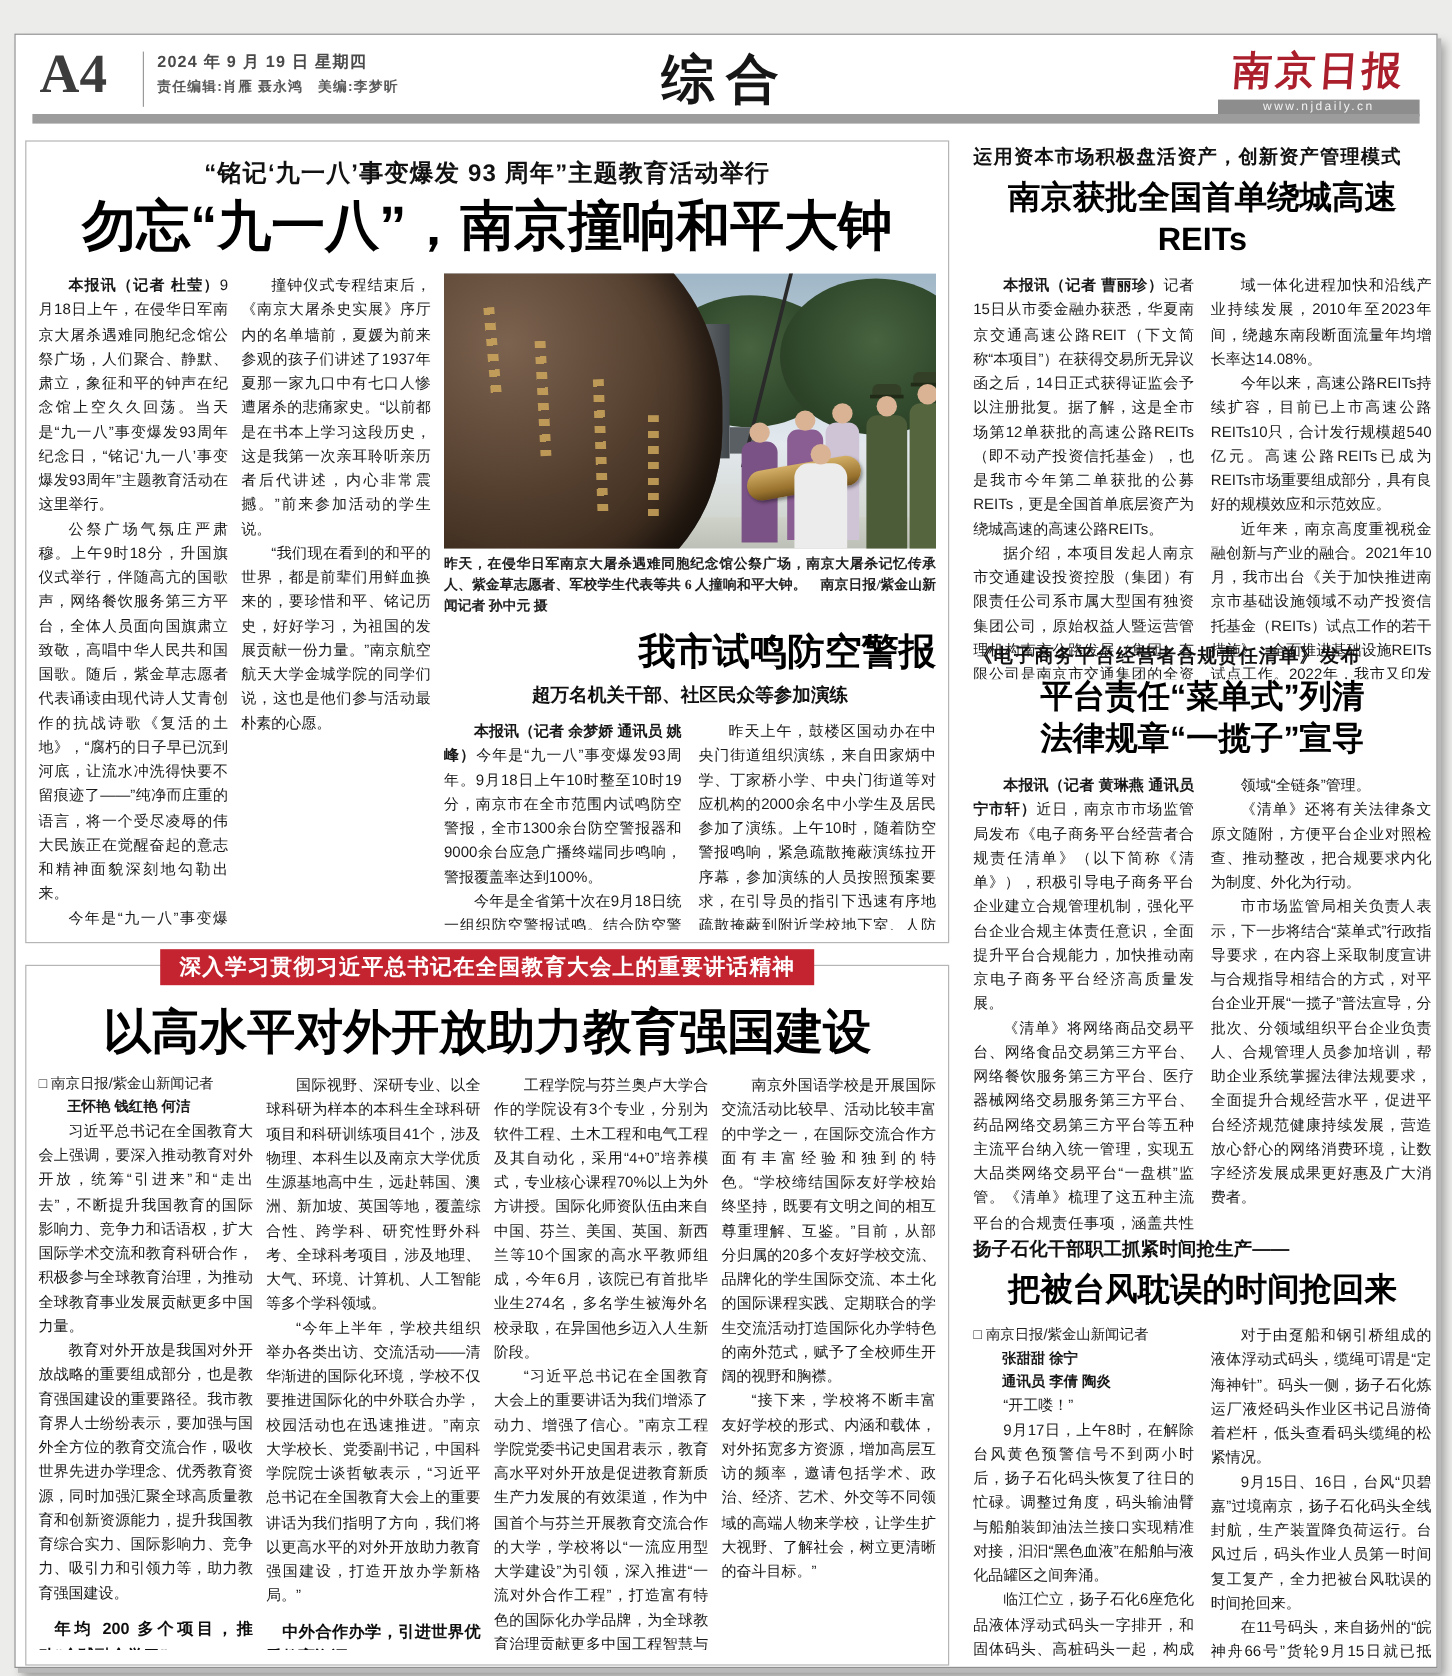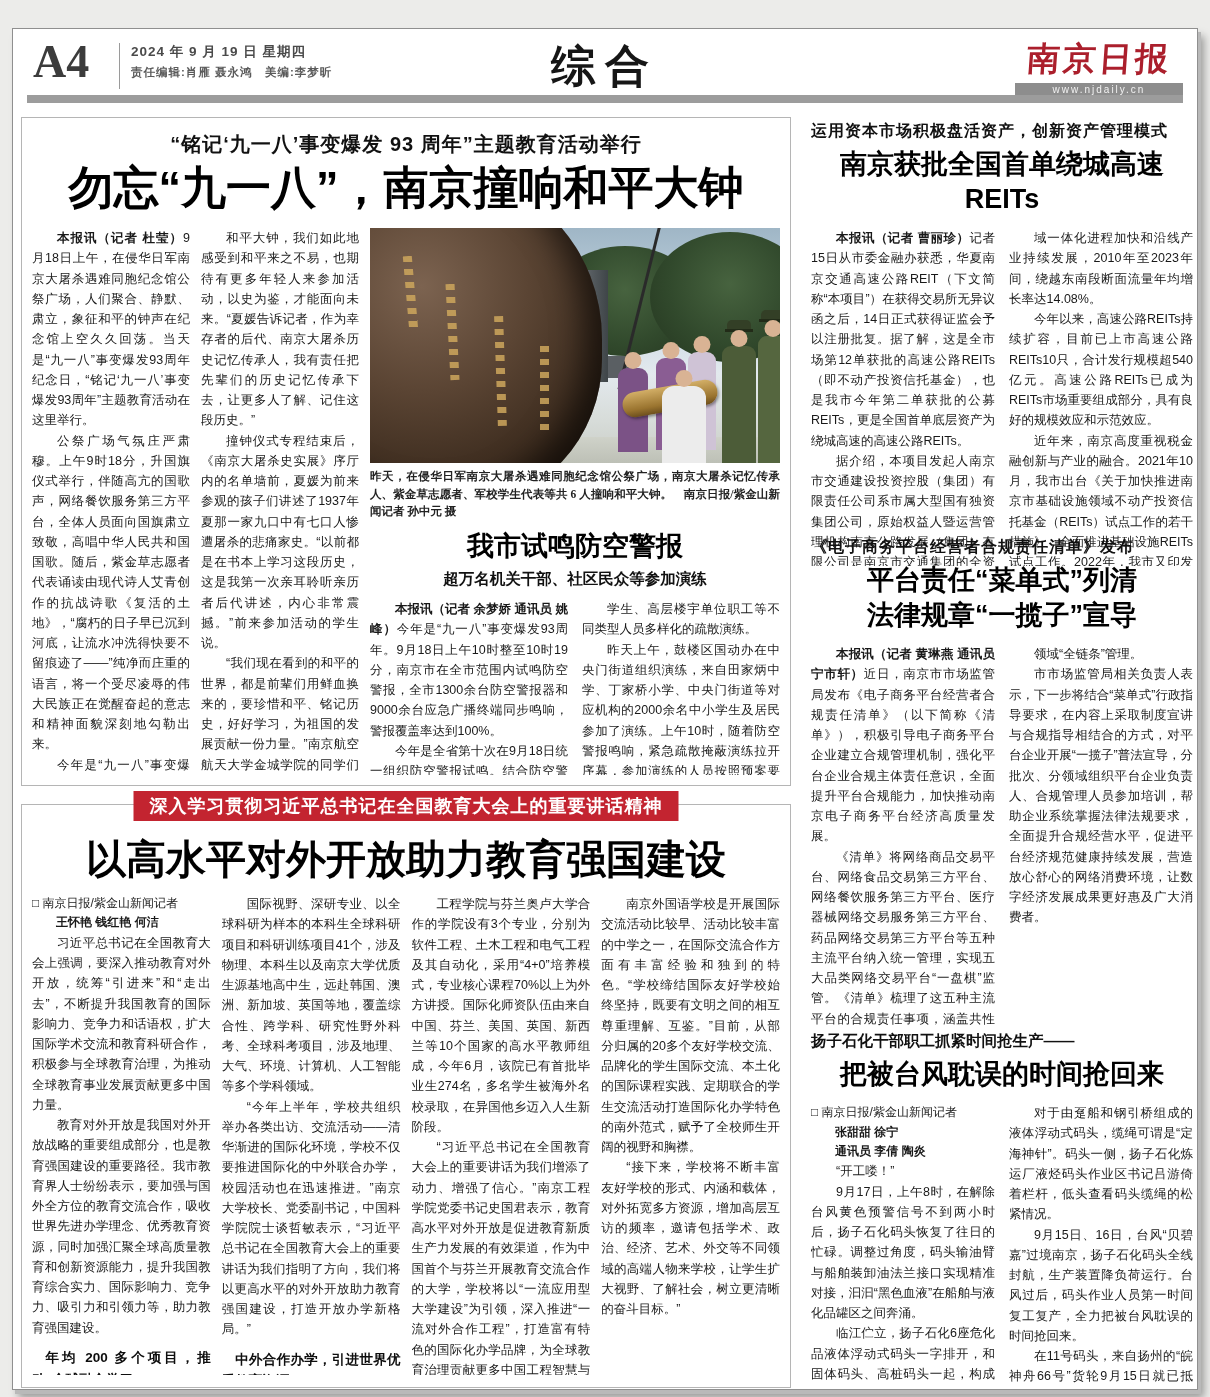--- a/index.html
+++ b/index.html
@@ -37,21 +37,21 @@
   .boxed { position:absolute; border:1px solid #b5b5b5; background:#fff; }
 
   
   #bell-box { left:8px; top:88px; width:770px; height:669px; }
   .kicker { text-align:center; font-size:20px; font-weight:bold; margin-top:13px; letter-spacing:1px; color:#111; }
   .headline-xl { text-align:center; font-size:45px; font-weight:700; line-height:1.1; margin-top:5px; color:#000; }
   .bell-body { position:absolute; left:10px; right:10px; top:110px; bottom:10px; display:flex; gap:11px; }
   .bell-col { width:158px; flex:none; }
   .bell-right { flex:1; display:flex; flex-direction:column; min-width:0; }
   .caption { font-size:11.5px; font-weight:bold; line-height:1.5; margin-top:5px; text-align:justify; font-family:"Liberation Serif","DejaVu Serif",serif; color:#222; }
-  .siren-headline { text-align:center; font-size:27px; font-weight:900; margin-top:8px; color:#000; }
+  .siren-headline { text-align:right; font-size:31px; font-weight:900; margin-top:8px; color:#000; }
   .siren-subhead { text-align:center; font-size:15.5px; font-weight:bold; margin-top:5px; color:#111; }
   .siren-cols { display:flex; gap:14px; margin-top:9px; height:176px; overflow:hidden; }
   .siren-cols .ncol { flex:1; }
 
   
   .photo { position:relative; height:248px; overflow:hidden; background:linear-gradient(180deg,#9fb6c6 0%,#c6d6e2 35%,#e3e9ee 62%,#d7dcd9 82%,#c8ccc4 100%); }
   .p-trees { position:absolute; background:radial-gradient(circle at 50% 40%, #47633f 0%, #31492c 55%, #24351f 100%); border-radius:50%; }
   .t1 { left:180px; top:18px; width:150px; height:110px; }
   .t2 { left:280px; top:4px;  width:160px; height:130px; }
   .t3 { left:120px; top:50px; width:110px; height:80px; opacity:.9; }
@@ -120,21 +120,20 @@
   <div class="boxed" id="bell-box">
     <div class="kicker">“铭记‘九一八’事变爆发 93 周年”主题教育活动举行</div>
     <div class="headline-xl">勿忘“九一八”，南京撞响和平大钟</div>
     <div class="bell-body">
       <div class="ncol bell-col">
           <p><b>本报讯（记者 杜莹）</b>9月18日上午，在侵华日军南京大屠杀遇难同胞纪念馆公祭广场，人们聚合、静默、肃立，象征和平的钟声在纪念馆上空久久回荡。当天是“九一八”事变爆发93周年纪念日，“铭记‘九一八’事变爆发93周年”主题教育活动在这里举行。</p>
           <p>公祭广场气氛庄严肃穆。上午9时18分，升国旗仪式举行，伴随高亢的国歌声，网络餐饮服务第三方平台，全体人员面向国旗肃立致敬，高唱中华人民共和国国歌。随后，紫金草志愿者代表诵读由现代诗人艾青创作的抗战诗歌《复活的土地》，“腐朽的日子早已沉到河底，让流水冲洗得快要不留痕迹了——”纯净而庄重的语言，将一个受尽凌辱的伟大民族正在觉醒奋起的意志和精神面貌深刻地勾勒出来。</p>
           <p>今年是“九一八”事变爆发93周年，发生于1931年的“九一八”事变不仅是中华民族十四年抗战的起点，也揭开了世界反法西斯战争的序幕。活动现场，南京大屠杀历史记忆传承人、军校学生代表、紫金草志愿者等6人共同撞响和平大钟，钟声在纪念馆上空久久回荡。</p>
         </div>
       <div class="ncol bell-col">
-          <p>和平大钟，我们如此地感受到和平来之不易，也期待有更多年轻人来参加活动，以史为鉴，才能面向未来。“夏媛告诉记者，作为幸存者的后代、南京大屠杀历史记忆传承人，我有责任把先辈们的历史记忆传承下去，让更多人了解、记住这段历史。”</p>
           <p>撞钟仪式专程结束后，《南京大屠杀史实展》序厅内的名单墙前，夏媛为前来参观的孩子们讲述了1937年夏那一家九口中有七口人惨遭屠杀的悲痛家史。“以前都是在书本上学习这段历史，这是我第一次亲耳聆听亲历者后代讲述，内心非常震撼。”前来参加活动的学生说。</p>
           <p>“我们现在看到的和平的世界，都是前辈们用鲜血换来的，要珍惜和平、铭记历史，好好学习，为祖国的发展贡献一份力量。”南京航空航天大学金城学院的同学们说，这也是他们参与活动最朴素的心愿。</p>
         </div>
       <div class="bell-right">
 
         <div class="photo">
           <div class="p-trees t1"></div>
           <div class="p-trees t2"></div>
           <div class="p-trees t3"></div>
           <div class="p-monument"></div>
@@ -179,21 +178,20 @@
 
         <div>
           <div class="siren-headline">我市试鸣防空警报</div>
           <div class="siren-subhead">超万名机关干部、社区民众等参加演练</div>
           <div class="siren-cols">
             <div class="ncol">
                 <p><b>本报讯（记者 余梦娇 通讯员 姚峰）</b>今年是“九一八”事变爆发93周年。9月18日上午10时整至10时19分，南京市在全市范围内试鸣防空警报，全市1300余台防空警报器和9000余台应急广播终端同步鸣响，警报覆盖率达到100%。</p>
                 <p>今年是全省第十次在9月18日统一组织防空警报试鸣。结合防空警报试鸣，市国动办还组织全市各区开展人防专业队伍训练和包括人防工程平战转换、人员紧急掩蔽等多课目的防空袭演练。今年全市共有13支人防专业分队、10500余名机关干部、企事业单位职工、社区居民、在校师生和专业队员参加了演练，重点加强对社区居民、中小</p>
               </div>
             <div class="ncol">
-                <p>学生、高层楼宇单位职工等不同类型人员多样化的疏散演练。</p>
                 <p>昨天上午，鼓楼区国动办在中央门街道组织演练，来自田家炳中学、丁家桥小学、中央门街道等对应机构的2000余名中小学生及居民参加了演练。上午10时，随着防空警报鸣响，紧急疏散掩蔽演练拉开序幕，参加演练的人员按照预案要求，在引导员的指引下迅速有序地疏散掩蔽到附近学校地下室、人防工程内，整个疏散掩蔽演练用时10分25秒。在疏散集结点，人防委和社区人防志愿者骨干还结合心理疏导，向学生和居民宣讲“九一八”事变历史，开展爱国主义教育。</p>
               </div>
           </div>
         </div>
       </div>
     </div>
   </div>
 
   <div class="boxed" id="edu-box">
     <div class="banner">深入学习贯彻习近平总书记在全国教育大会上的重要讲话精神</div>
@@ -244,20 +242,21 @@
       <div>平台责任“菜单式”列清</div>
       <div>法律规章“一揽子”宣导</div>
     </div>
     <div class="r-cols">
       <div class="ncol">
           <p><b>本报讯（记者 黄琳燕 通讯员 宁市轩）</b>近日，南京市市场监管局发布《电子商务平台经营者合规责任清单》（以下简称《清单》），积极引导电子商务平台企业建立合规管理机制，强化平台企业合规主体责任意识，全面提升平台合规能力，加快推动南京电子商务平台经济高质量发展。</p>
           <p>《清单》将网络商品交易平台、网络食品交易第三方平台、网络餐饮服务第三方平台、医疗器械网络交易服务第三方平台、药品网络交易第三方平台等五种主流平台纳入统一管理，实现五大品类网络交易平台“一盘棋”监管。《清单》梳理了这五种主流平台的合规责任事项，涵盖共性规定和个性化要求，实现平台经营者“一单式”自治。同时，《清单》为全市各级市场监管部门开展依法监管提供参考依据。</p>
         </div>
       <div class="ncol">
           <p>领域“全链条”管理。</p>
+          <p>《清单》还将有关法律条文原文随附，方便平台企业对照检查、推动整改，把合规要求内化为制度、外化为行动。</p>
           <p>市市场监管局相关负责人表示，下一步将结合“菜单式”行政指导要求，在内容上采取制度宣讲与合规指导相结合的方式，对平台企业开展“一揽子”普法宣导，分批次、分领域组织平台企业负责人、合规管理人员参加培训，帮助企业系统掌握法律法规要求，全面提升合规经营水平，促进平台经济规范健康持续发展，营造放心舒心的网络消费环境，让数字经济发展成果更好惠及广大消费者。</p>
         </div>
     </div>
   </div>
 
   <div class="rail-article" id="storm">
     <div class="r-kicker-left">扬子石化干部职工抓紧时间抢生产——</div>
     <div class="r-headline">把被台风耽误的时间抢回来</div>
     <div class="r-cols">
       <div class="ncol">

